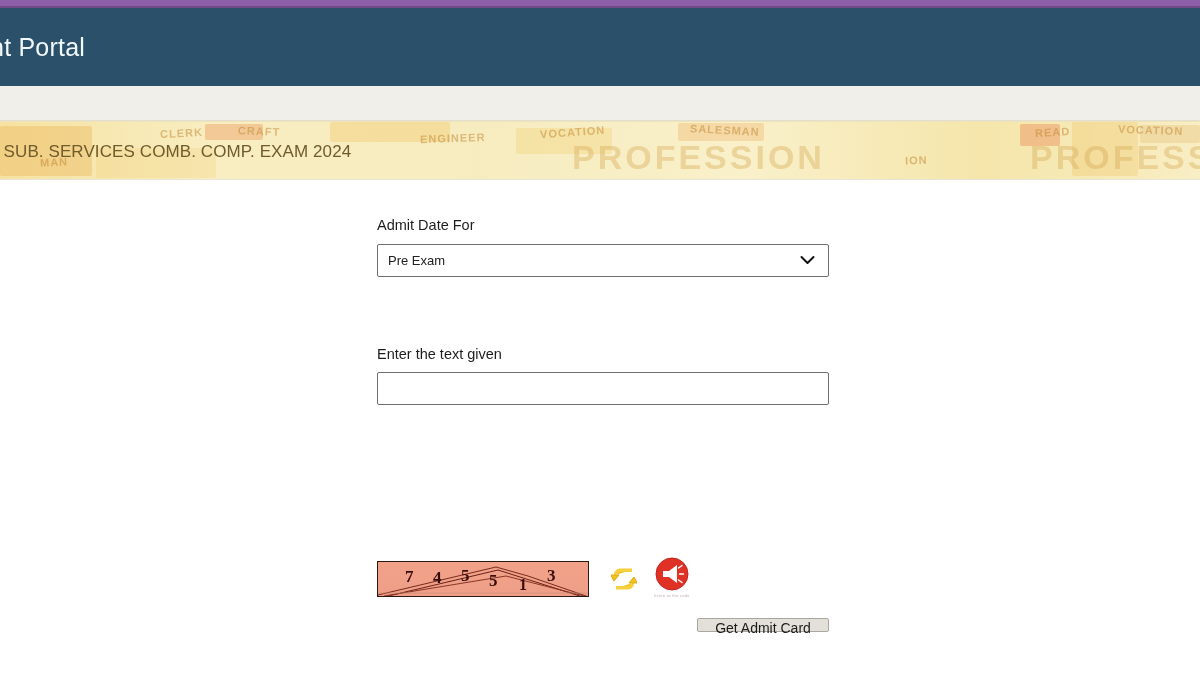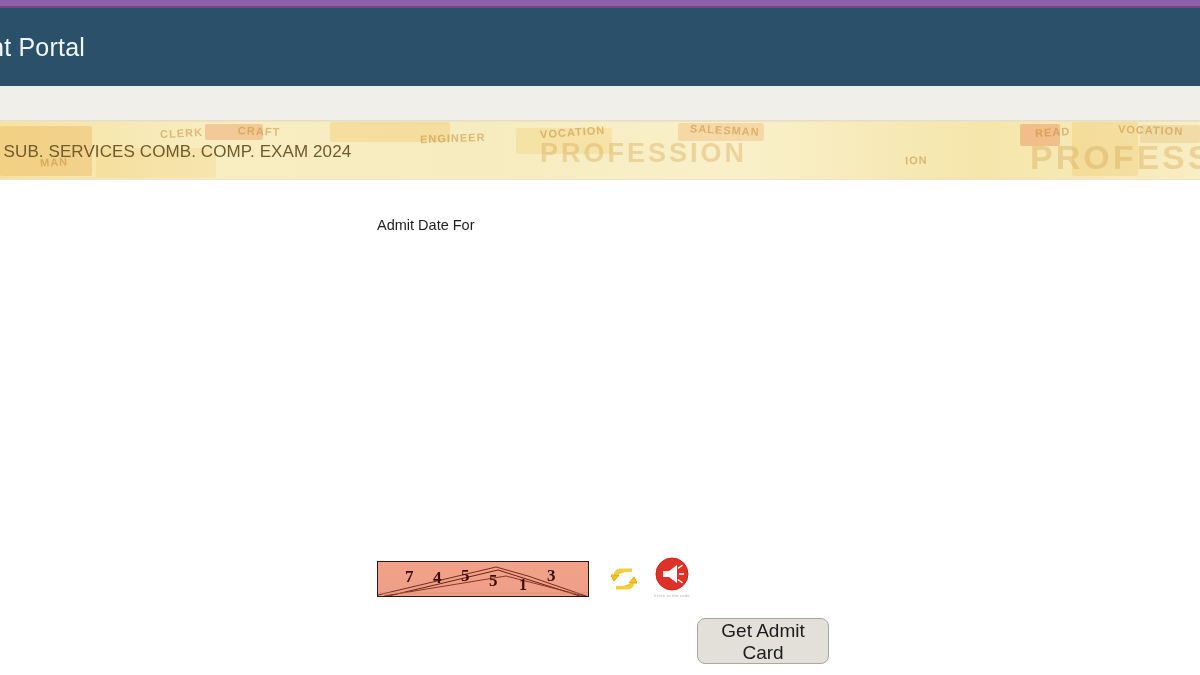--- a/index.html
+++ b/index.html
@@ -73,21 +73,21 @@
   
   .ghost-word {
     position: absolute;
     font-family: "Liberation Sans", sans-serif;
     font-weight: 700;
     color: rgba(214,170,86,.40);
     letter-spacing: 3px;
     white-space: nowrap;
     user-select: none;
   }
-  .ghost-prof1 { left: 540px;  top: 16px; font-size: 27px; text-align: right; }
+  .ghost-prof1 { left: 572px;  top: 16px; font-size: 34px; text-align: right; }
   .ghost-prof2 { left: 1030px; top: 16px; font-size: 34px; }
   .ghost-chip {
     position: absolute;
     font-size: 11px; font-weight: 700;
     color: rgba(196,136,52,.52);
     letter-spacing: 1px;
     white-space: nowrap;
     user-select: none;
   }
   .chip-a { left: 160px; top: 5px;  transform: rotate(-3deg); }
@@ -215,27 +215,27 @@
     display: flex; flex-direction: column; align-items: center;
   }
   .audio-cap {
     font-size: 4px; color: #b9b0ac; margin-top: 2px;
     letter-spacing: .3px; white-space: nowrap;
   }
 
   
   .submit-btn {
     position: absolute; left: 697px; top: 618px;
-    width: 132px; height: 46px;
+    width: 132px; height: 14px;
     background: #e2e0d8;
     border: 1px solid #a9a79f;
-    border-radius: 8px;
+    border-radius: 2px;
     color: #1b1b1b;
     font-family: "Liberation Sans", sans-serif;
-    font-size: 19px;
+    font-size: 14px;
     cursor: pointer;
   }
 </style>
 </head>
 <body>
 
 <div class="page">
 
   <div class="top-accent"></div>
   <div class="top-accent-line"></div>
@@ -272,30 +272,44 @@
     <div class="ghost-chip chip-h">ION</div>
     <div class="ghost-chip chip-i">MAN</div>
 
     <div class="banner-text">ND SUB. SERVICES COMB. COMP. EXAM 2024</div>
   </div>
 
   <div class="form">
 
     <div class="field">
       <label class="field-label">Admit Date For</label>
+      <div class="select-wrap">
+        <select class="ctl">
+          <option>Pre Exam</option>
+        </select>
+        <span class="chev">
+          <svg width="15" height="10" viewBox="0 0 15 10">
+            <path d="M1.5 2 L7.5 8 L13.5 2" fill="none" stroke="#111" stroke-width="2" stroke-linecap="round" stroke-linejoin="round"></path>
+          </svg>
+        </span>
+      </div>
     </div>
 
     <div class="gap-22"></div>
 
 
     <div class="gap-22"></div>
 
 
     <div class="gap-26"></div>
 
+    <div class="field">
+      <label class="field-label">Enter the text given</label>
+      <input class="ctl" type="text" placeholder="" style="">
+    </div>
   </div>
 
   <div class="captcha-row">
 
     <div class="captcha-img">
       <svg width="212" height="36" viewBox="0 0 212 36" style="position:absolute;inset:0">
         <path d="M2 36 L120 8 L208 36" fill="none" stroke="#6b2017" stroke-width="1"></path>
         <path d="M6 34 L128 14 L206 34" fill="none" stroke="#8a3526" stroke-width="1"></path>
         <path d="M0 33 L118 5 L150 14 L211 35" fill="none" stroke="#7a2a1e" stroke-width="1"></path>
         <path d="M0 31 L212 31" fill="none" stroke="#c98876" stroke-width="1" opacity=".6"></path>

